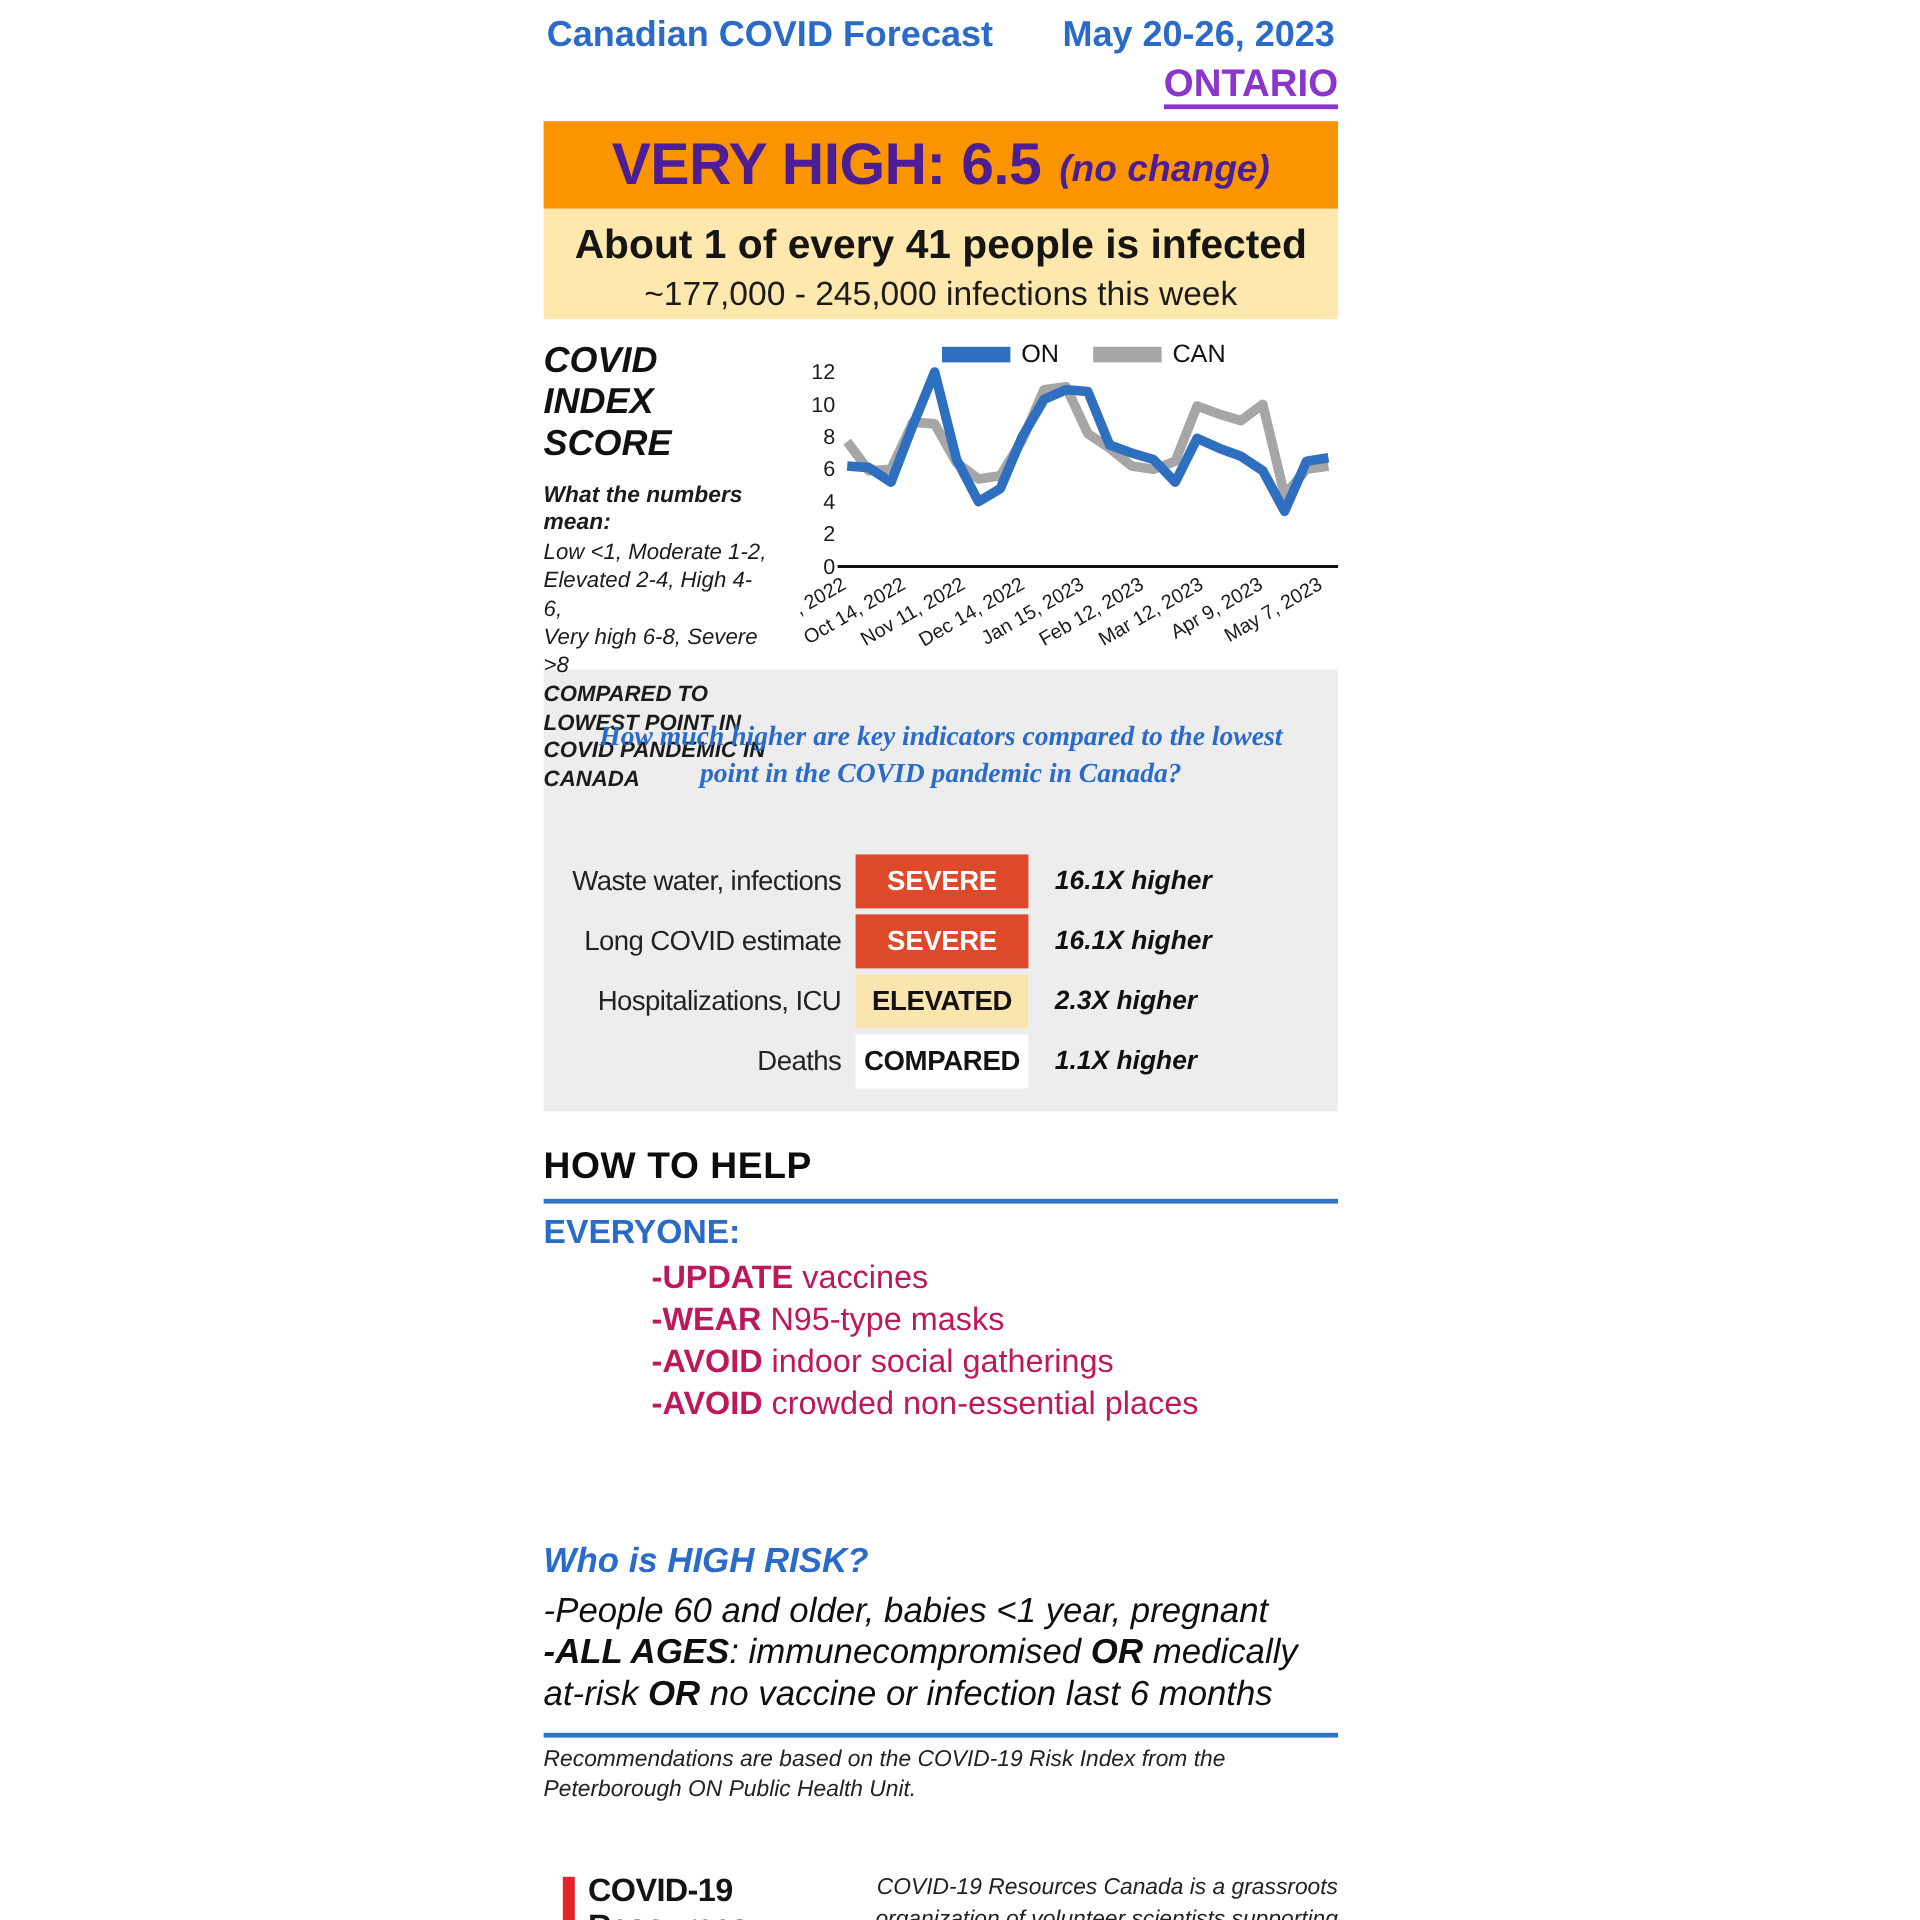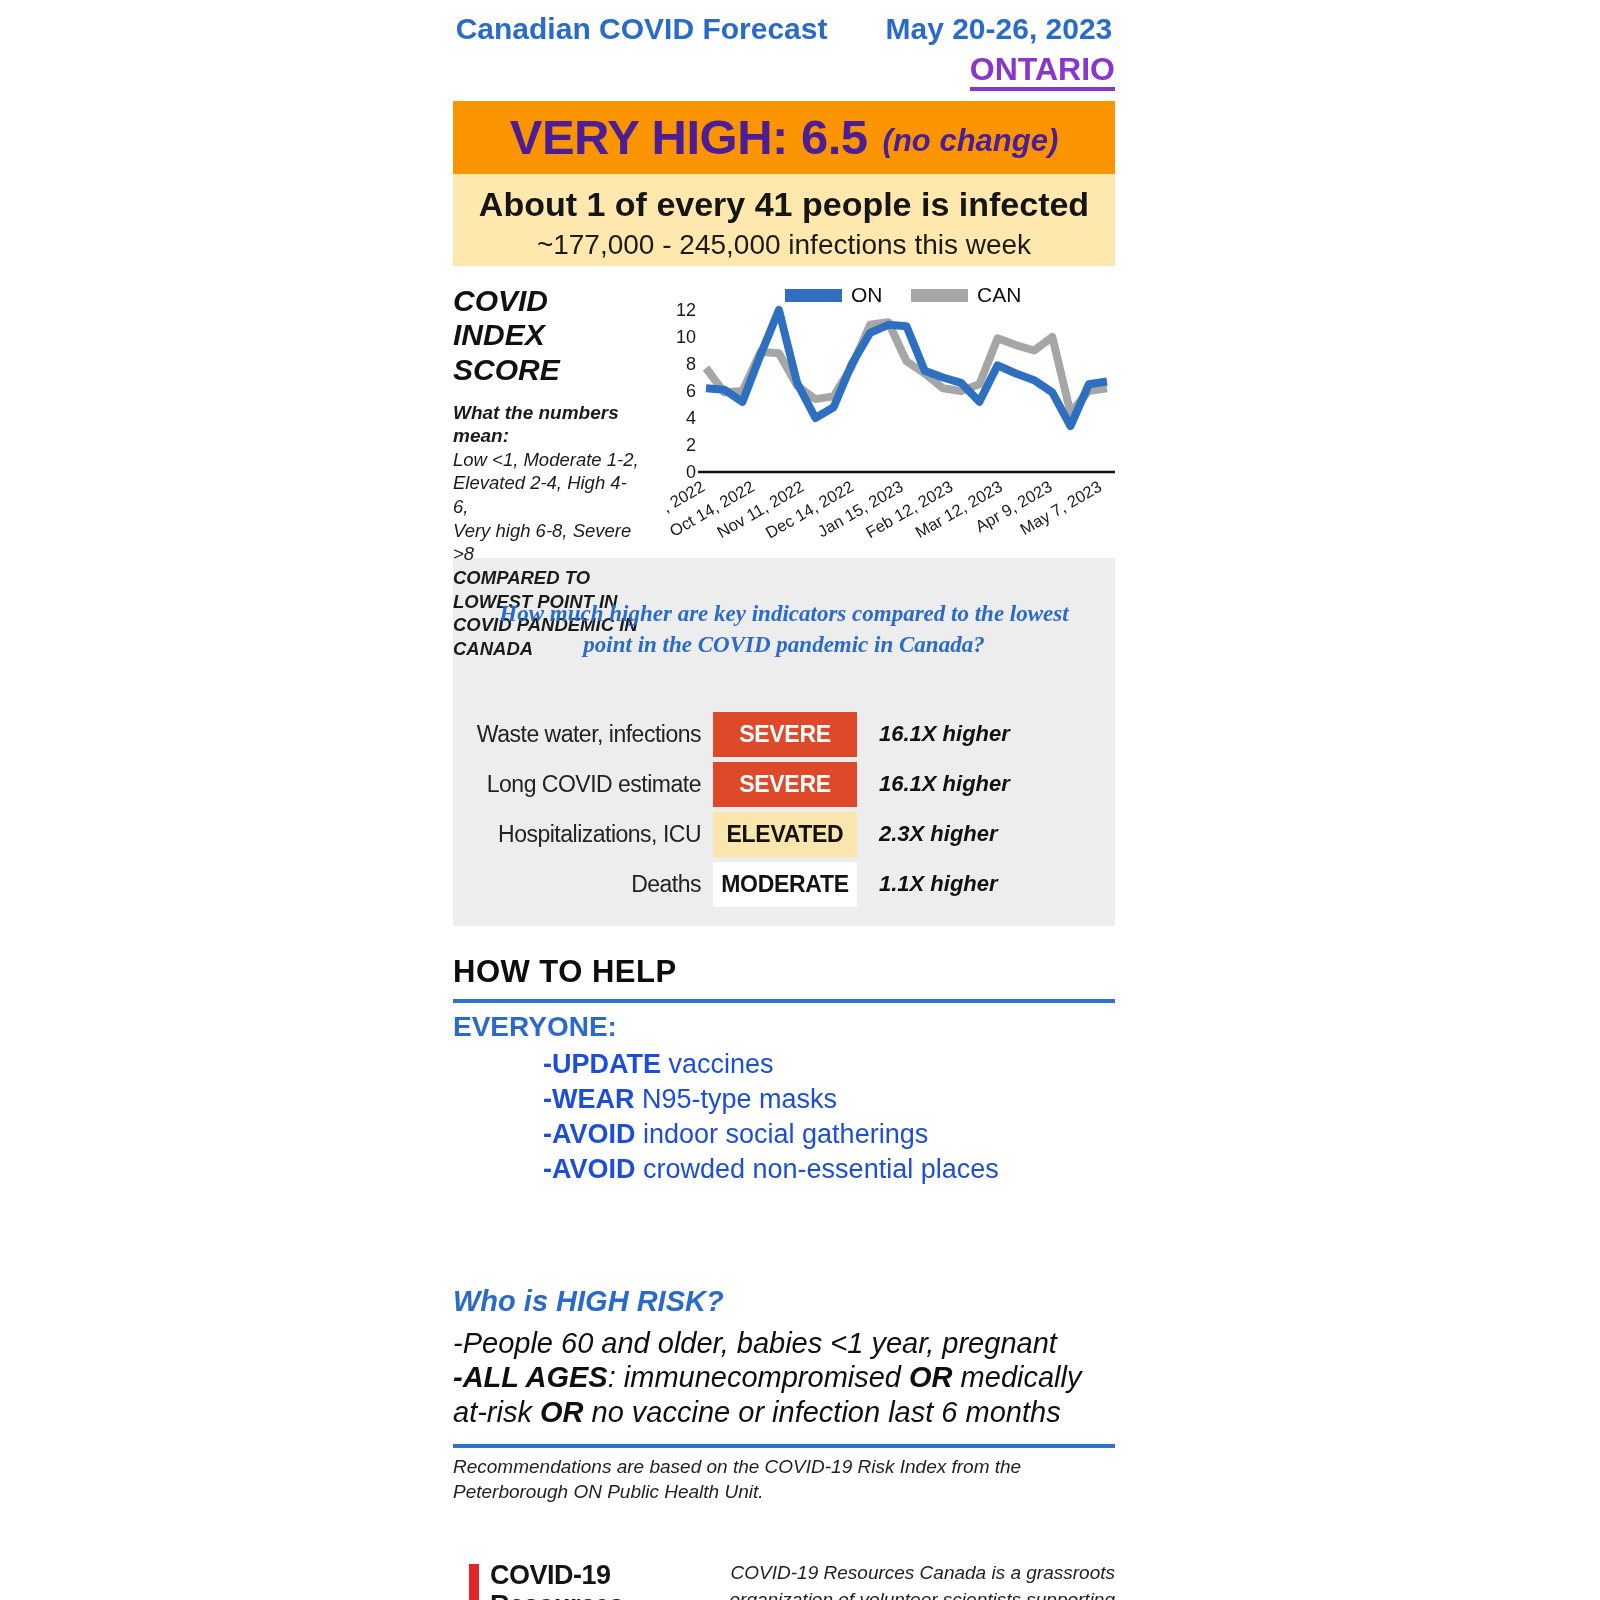--- a/index.html
+++ b/index.html
@@ -36,21 +36,21 @@
   .indicator-row{display:flex;align-items:center;height:45px;margin-bottom:5px;}
   .indicator-label{width:248px;flex:none;text-align:right;font-size:23px;letter-spacing:-0.5px;padding-right:12px;white-space:nowrap;color:#222;}
   .indicator-badge{width:144px;flex:none;height:45px;display:flex;align-items:center;justify-content:center;font-size:23px;font-weight:bold;letter-spacing:-0.3px;}
   .indicator-value{font-size:22px;font-weight:bold;font-style:italic;padding-left:22px;color:#111;}
 
   
   .help-section{margin-top:28px;}
   .help-heading{font-size:31px;font-weight:bold;color:#0d0d0d;letter-spacing:0.5px;}
   .help-rule{height:4px;background:#2e74c9;margin-top:9px;}
   .help-everyone{color:#2a6bc9;font-size:28px;font-weight:bold;margin-top:8px;}
-  .help-list{margin:4px 0 0 90px;font-size:27px;line-height:35px;color:#1d4ed8;}
+  .help-list{margin:4px 0 0 90px;font-size:27px;line-height:35px;color:#be185d;}
   .help-item b{font-weight:bold;}
 
   
   .risk-section{margin-top:98px;}
   .risk-heading{color:#2a6bc9;font-size:29px;font-weight:bold;font-style:italic;}
   .risk-body{font-size:29px;font-style:italic;line-height:1.2;margin-top:8px;color:#0f0f0f;}
   .risk-body p{margin:0;}
   .seg-b{font-weight:bold;}
 
   
@@ -138,21 +138,21 @@
         <div class="indicator-badge" style="background-color: rgb(222, 74, 41); color: rgb(255, 255, 255);">SEVERE</div>
         <div class="indicator-value">16.1X higher</div>
       </div>
       <div class="indicator-row">
         <div class="indicator-label">Hospitalizations, ICU</div>
         <div class="indicator-badge" style="background-color: rgb(250, 229, 174); color: rgb(19, 19, 19);">ELEVATED</div>
         <div class="indicator-value">2.3X higher</div>
       </div>
       <div class="indicator-row">
         <div class="indicator-label">Deaths</div>
-        <div class="indicator-badge" style="background-color: rgb(255, 255, 255); color: rgb(19, 19, 19);">MODERATE</div>
+        <div class="indicator-badge" style="background-color: rgb(255, 255, 255); color: rgb(19, 19, 19);">COMPARED</div>
         <div class="indicator-value">1.1X higher</div>
       </div>
     </div>
   </div>
 
   <div class="help-section">
     <div class="help-heading">HOW TO HELP</div>
     <div class="help-rule"></div>
     <div class="help-everyone">EVERYONE:</div>
     <div class="help-list">

